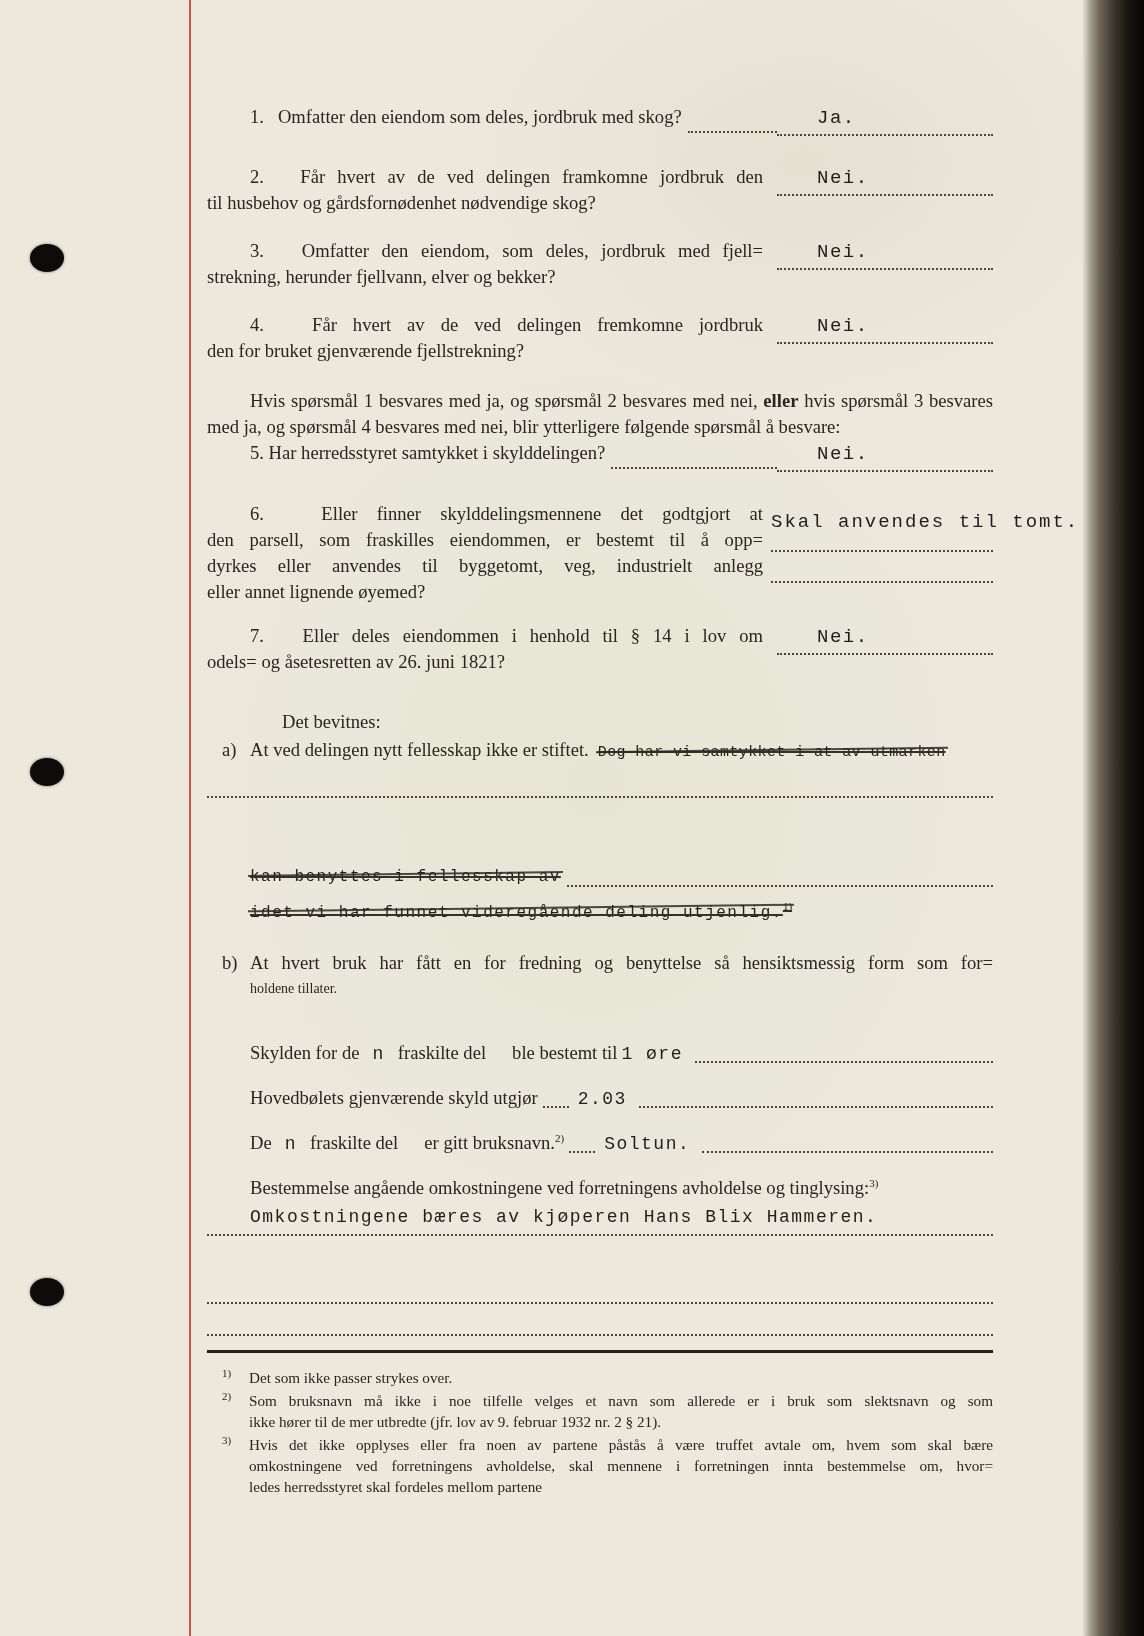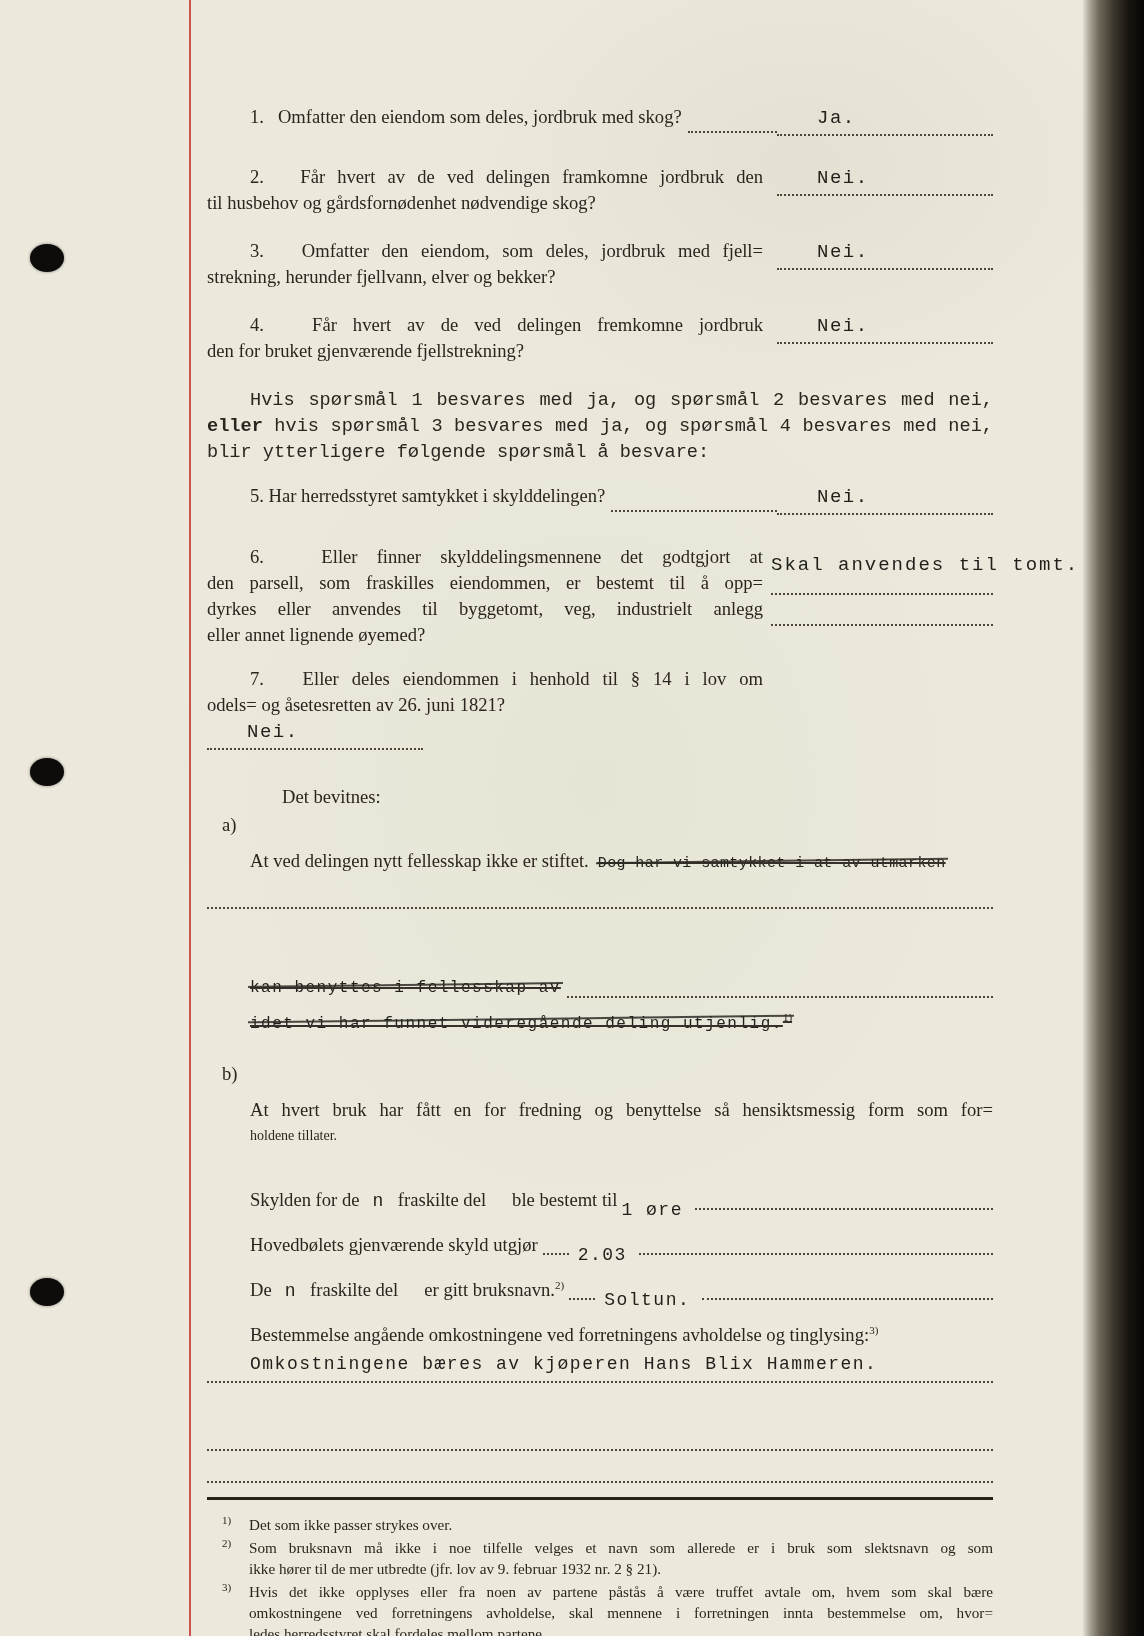--- a/index.html
+++ b/index.html
@@ -48,39 +48,39 @@
   .anscol { flex:none; width:230px; padding-left:8px; }
   .bigans { white-space:nowrap; margin-top:8px; font-size:19px; letter-spacing:2px; }
   .ansdot { border-bottom:2.5px dotted #4c4538; }
 
   .para { text-align:justify; }
   .ind43 { text-indent:43px; }
   .heading75 { margin-left:75px; }
 
   .ab { display:flex; }
   .mk { flex:none; width:28px; margin-left:15px; }
-  .abtext { flex:1;margin-top:36px; }
+  .abtext { flex:1; }
   .abtext.nowrap { white-space:nowrap; display:flex; align-items:baseline; }
 
   .struckwrap { position:relative; text-decoration:line-through;
     text-decoration-thickness:1.6px; text-decoration-color:#35312a; }
   .struckwrap::after { content:""; position:absolute; left:-2px; right:-2px; top:9px;
     height:1.6px; background:rgba(45,42,36,.85); transform:skewY(-0.7deg); }
   .a-struck { font-size:15px; letter-spacing:.4px; margin-left:9px; }
 
   .dotline { height:0; border-bottom:2.5px dotted #4c4538; }
   .struckrow { display:flex; align-items:flex-end; padding-left:43px; }
 
   .frow { display:flex; align-items:flex-end; padding-left:43px; }
   .frow .ins { margin:0 13px; position:relative; top:1px; }
   .frow .gap { flex:none; width:26px; }
   .frow .dshort { flex:none; width:26px; height:6px; margin:0 5px 3px;
     border-bottom:2.5px dotted #4c4538; }
   .frow .dotfill { margin-left:8px; }
-  .frow .twval { position:relative; top:10px; margin:0 4px; }
+  .frow .twval { position:relative; top:1px; margin:0 4px; }
 
   .costrow { border-bottom:2.5px dotted #4c4538; padding:0 0 4px 43px; }
   .solidline { height:0; border-bottom:3px solid #262219; }
 
   .fns { margin-top:14px; }
   .fn { display:flex; font-size:15.2px; line-height:21px; margin-bottom:2px; }
   .fnmk { flex:none; width:27px; margin-left:15px; }
   .fnl { text-align:justify; text-align-last:justify; }
   .fnl.last { text-align-last:auto; }
   sup { font-size:11px; line-height:0; vertical-align:super; }
@@ -133,21 +133,21 @@
     <div class="qt">
       <div class="ql ind">4.&nbsp;&nbsp;&nbsp;Får hvert av de ved delingen fremkomne jordbruk</div>
       <div class="ql last">den for bruket gjenværende fjellstrekning?</div>
     </div>
     <div class="spacer"></div>
     <div class="answer">
       <span class="tw">Nei.</span>
     </div>
   </div>
 
-  <p class="para ind43" style="margin-bottom:17px;font-family:Liberation Mono, monospace;">
+  <p class="para ind43" style="margin-bottom:0;">
     <span>Hvis spørsmål 1 besvares med ja, og spørsmål 2 besvares med nei, </span><b>eller</b><span> hvis spørsmål 3 besvares med ja, og spørsmål 4 besvares med nei, blir ytterligere følgende spørsmål å besvare:</span>
   </p>
 
   <div class="q-row" style="margin-bottom:29px;">
     <div class="qt auto">
       <div class="ql last">5. Har herredsstyret samtykket i skylddelingen?</div>
     </div>
     <div class="dotfill"></div>
     <div class="answer">
       <span class="tw">Nei.</span>
@@ -161,21 +161,21 @@
       <div class="ql">dyrkes eller anvendes til byggetomt, veg, industrielt anlegg</div>
       <div class="ql last">eller annet lignende øyemed?</div>
     </div>
     <div class="anscol">
       <div class="tw bigans">Skal anvendes til tomt.</div>
       <div class="ansdot" style="height:17px;"></div>
       <div class="ansdot" style="height:31px;"></div>
     </div>
   </div>
 
-  <div class="q-row" style="margin-bottom:34px;flex-direction:column;">
+  <div class="q-row" style="margin-bottom:34px;">
     <div class="qt">
       <div class="ql ind">7.&nbsp;&nbsp;&nbsp;Eller deles eiendommen i henhold til § 14 i lov om</div>
       <div class="ql last">odels= og åsetesretten av 26. juni 1821?</div>
     </div>
     <div class="spacer"></div>
     <div class="answer">
       <span class="tw">Nei.</span>
     </div>
   </div>
 

